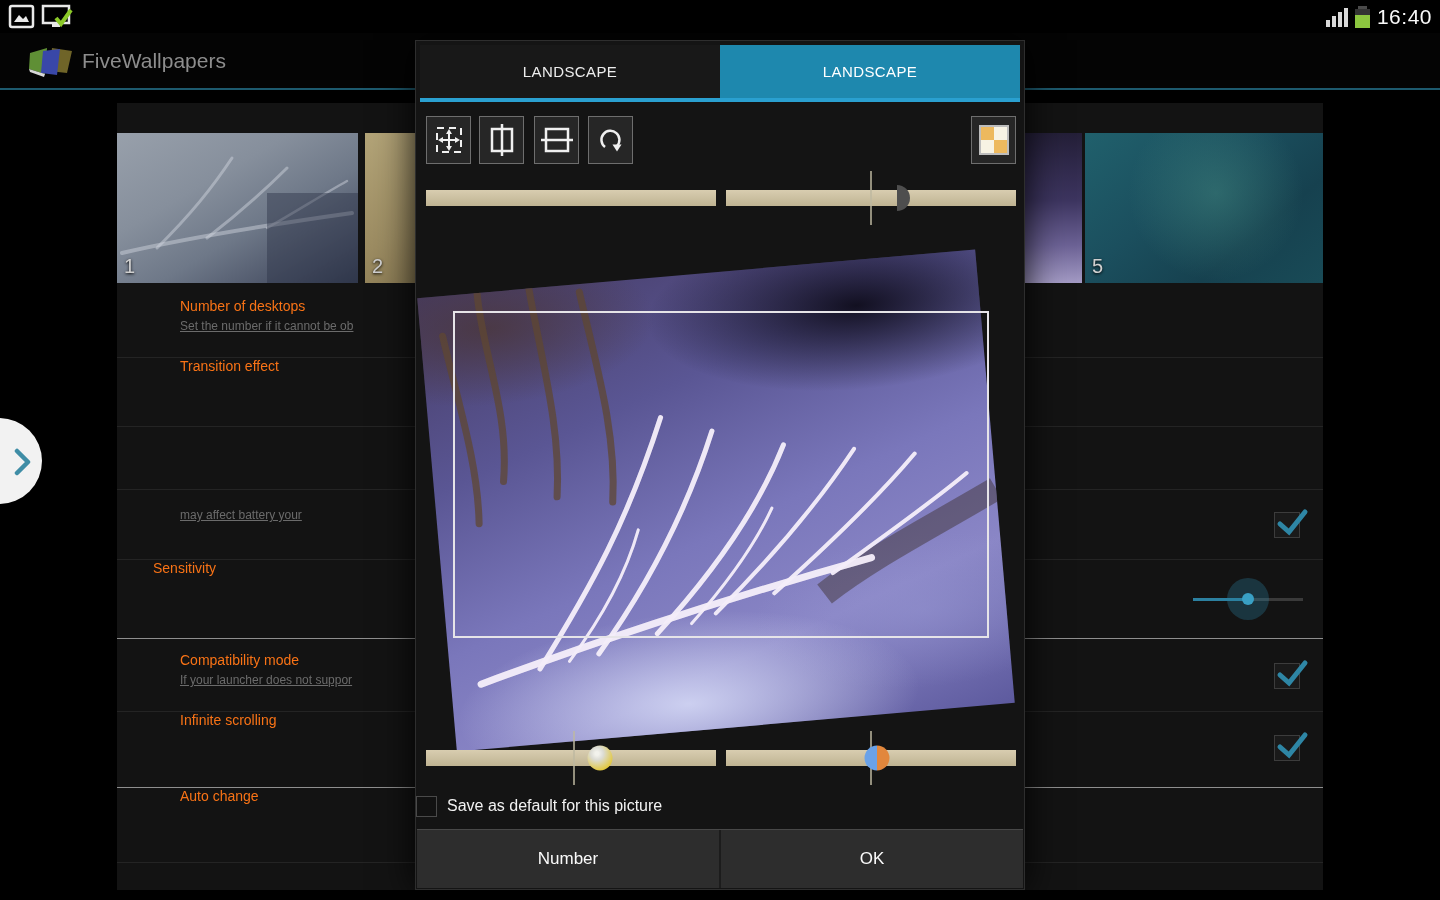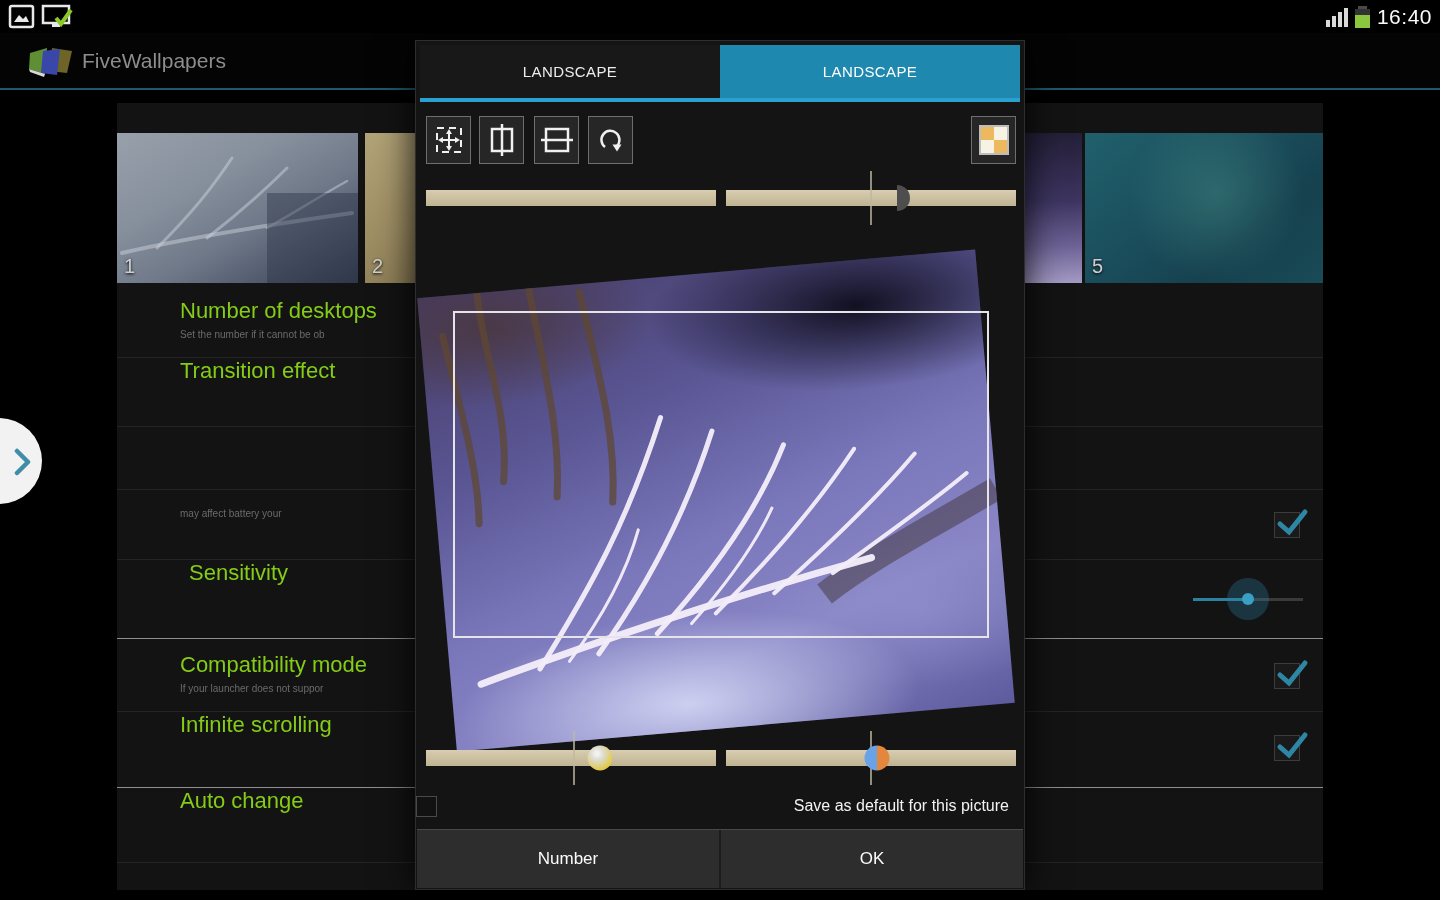--- a/index.html
+++ b/index.html
@@ -38,25 +38,25 @@
     background:radial-gradient(circle at 60% 60%, rgba(90,55,25,.55), transparent 45%),
                linear-gradient(155deg,#b3a478 0%,#9c8c62 45%,#83744e 80%,#6e6040 100%); }
   .thumb4p { left:890px; width:75px;
     background:linear-gradient(180deg,#241f38 0%,#3d3560 45%,#6c6295 75%,#a39ac4 100%); }
   .thumb5 { left:968px; width:238px;
     background:radial-gradient(circle at 55% 40%, rgba(70,140,130,.45), transparent 55%),
                linear-gradient(140deg,#20606c 0%,#1b4f5e 40%,#16414f 70%,#194b57 100%); }
 
   .row { position:absolute; left:0; width:1206px; border-bottom:1px solid #242424; }
   .row.bright { border-top:1px solid #8f8f8f; }
-  .row-title { color:#84cc16; font-size:22px; }
-  .row-sub { color:#6b6b6b; font-size:10px; margin-top:5px; }
+  .row-title { color:#f97316; font-size:14px; }
+  .row-sub { color:#6b6b6b; font-size:12px; margin-top:5px;text-decoration:underline; }
   .two-line { padding:13px 0 0 63px; }
   .one-line { display:flex; align-items:flex-start; padding-left:63px; }
-  .indent { padding-left:72px; }
+  .indent { padding-left:36px; }
 
   .checkbox-h { position:absolute; left:1157px; width:26px; height:26px;
                 border:1px solid #3c3c3c; background:#1a1a1a; }
   .checkbox-h svg { position:absolute; left:0px; top:-6px; overflow:visible; }
 
   .sens-slider { position:absolute; left:1076px; top:0; width:110px; height:100%; }
   .sens-track { position:absolute; left:0; top:50%; width:100%; height:3px; margin-top:-1px; background:#3a3a3a; }
   .sens-fill { position:absolute; left:0; top:50%; height:3px; margin-top:-1px; background:#2c80a0; }
   .sens-glow { position:absolute; top:50%; width:42px; height:42px; border-radius:50%;
                background:rgba(44,128,160,.32); transform:translate(-50%,-50%); }
@@ -105,21 +105,21 @@
       radial-gradient(ellipse 300px 120px at 78% 10%, rgba(10,8,20,.9), transparent 70%),
       radial-gradient(ellipse 240px 110px at 12% 8%, rgba(74,54,58,.8), transparent 70%),
       radial-gradient(ellipse 330px 130px at 42% 94%, rgba(212,216,245,.9), transparent 70%),
       radial-gradient(ellipse 240px 110px at 85% 78%, rgba(150,150,210,.5), transparent 70%),
       linear-gradient(160deg,#463c66 0%,#5a5694 30%,#7a77bb 55%,#8a86c6 75%,#5d5a9e 100%); }
   .photo svg { position:absolute; left:0; top:0; }
   .cropframe { position:absolute; left:37px; top:270px; width:536px; height:327px;
                border:2px solid #e6e4e8; z-index:2; }
 
   .saverow { position:absolute; left:0; top:744px; width:608px; height:42px; display:flex;
-             align-items:center; justify-content:space-between; padding-right:15px; gap:10px; z-index:3; }
+             align-items:center; justify-content:flex-start; padding-right:15px; gap:10px; z-index:3; }
   .savebox { width:21px; height:21px; border:1px solid #4a4a4a; background:#121212; }
   .savelabel { color:#f2f2f2; font-size:16px; }
 
   .footer { position:absolute; left:1px; top:788px; width:606px; height:59px; background:#2d2d2d;
             border-top:1px solid #484848; display:flex; z-index:3; }
   .fbtn { flex:1; display:flex; align-items:center; justify-content:center;
           color:#fafafa; font-size:17px; }
   .fdiv { width:2px; background:#1c1c1c; }
 </style>
 </head>

